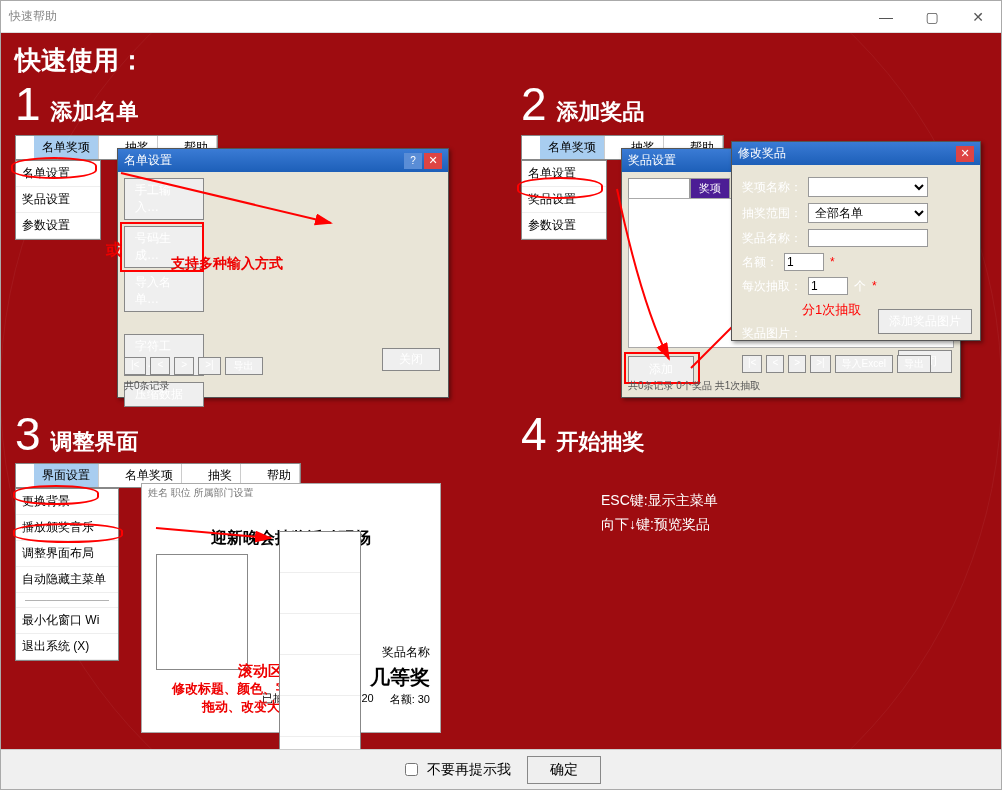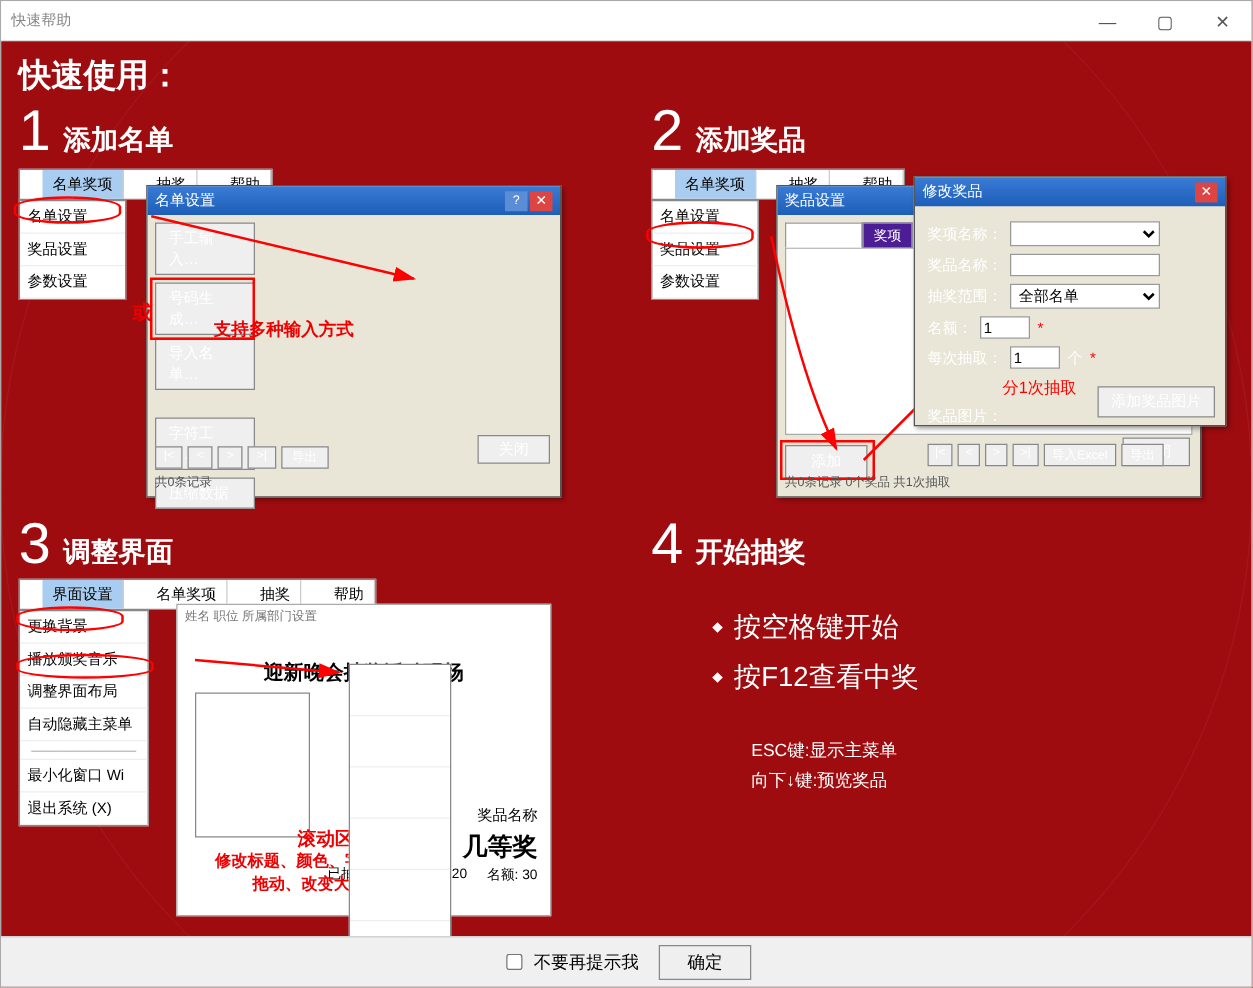--- a/index.html
+++ b/index.html
@@ -183,26 +183,26 @@
         <span>修改奖品</span>
           <div class="sp"></div>
         <div class="cx">✕</div>
       </div>
       <div style="padding:6px 10px;">
         <div class="field">
             <span>奖项名称：</span>
             <select style="width:120px;"><option></option></select>
           </div>
         <div class="field">
+            <span>抽奖范围：</span>
+            <select style="width:120px;"><option>全部名单</option></select>
+          </div>
+        <div class="field">
             <span>奖品名称：</span>
             <input type="text" style="width: 120px;">
-          </div>
-        <div class="field">
-            <span>抽奖范围：</span>
-            <select style="width:120px;"><option>全部名单</option></select>
           </div>
         <div class="field">
             <span>名额：</span>
             <input type="text" style="width: 40px;" value="1">
             <span style="color:red;">*</span>
           </div>
         <div class="field">
             <span>每次抽取：</span>
             <input type="text" style="width: 40px;" value="1">
             <span>个</span>
@@ -280,30 +280,20 @@
           </marker>
         </defs>
       <line x1="5" y1="35" x2="120" y2="45" stroke="red" stroke-width="2" marker-end="url(#ah3)"></line>
     </svg>
 
     <div class="step" style="left:520px; top:378px;">
       <h2>
           <span class="num">4</span>
           <span>开始抽奖</span>
         </h2>
-      <div class="bullets">
-        <div class="row">
-            <div class="dot"></div>
-            <span>按空格键开始</span>
-          </div>
-        <div class="row">
-            <div class="dot"></div>
-            <span>按F12查看中奖</span>
-          </div>
-      </div>
       <div class="keys">
         <div>ESC键:显示主菜单</div>
         <div>向下↓键:预览奖品</div>
       </div>
     </div>
   </div>
 
   <div class="footer">
     <label>
       <input type="checkbox" style="">

